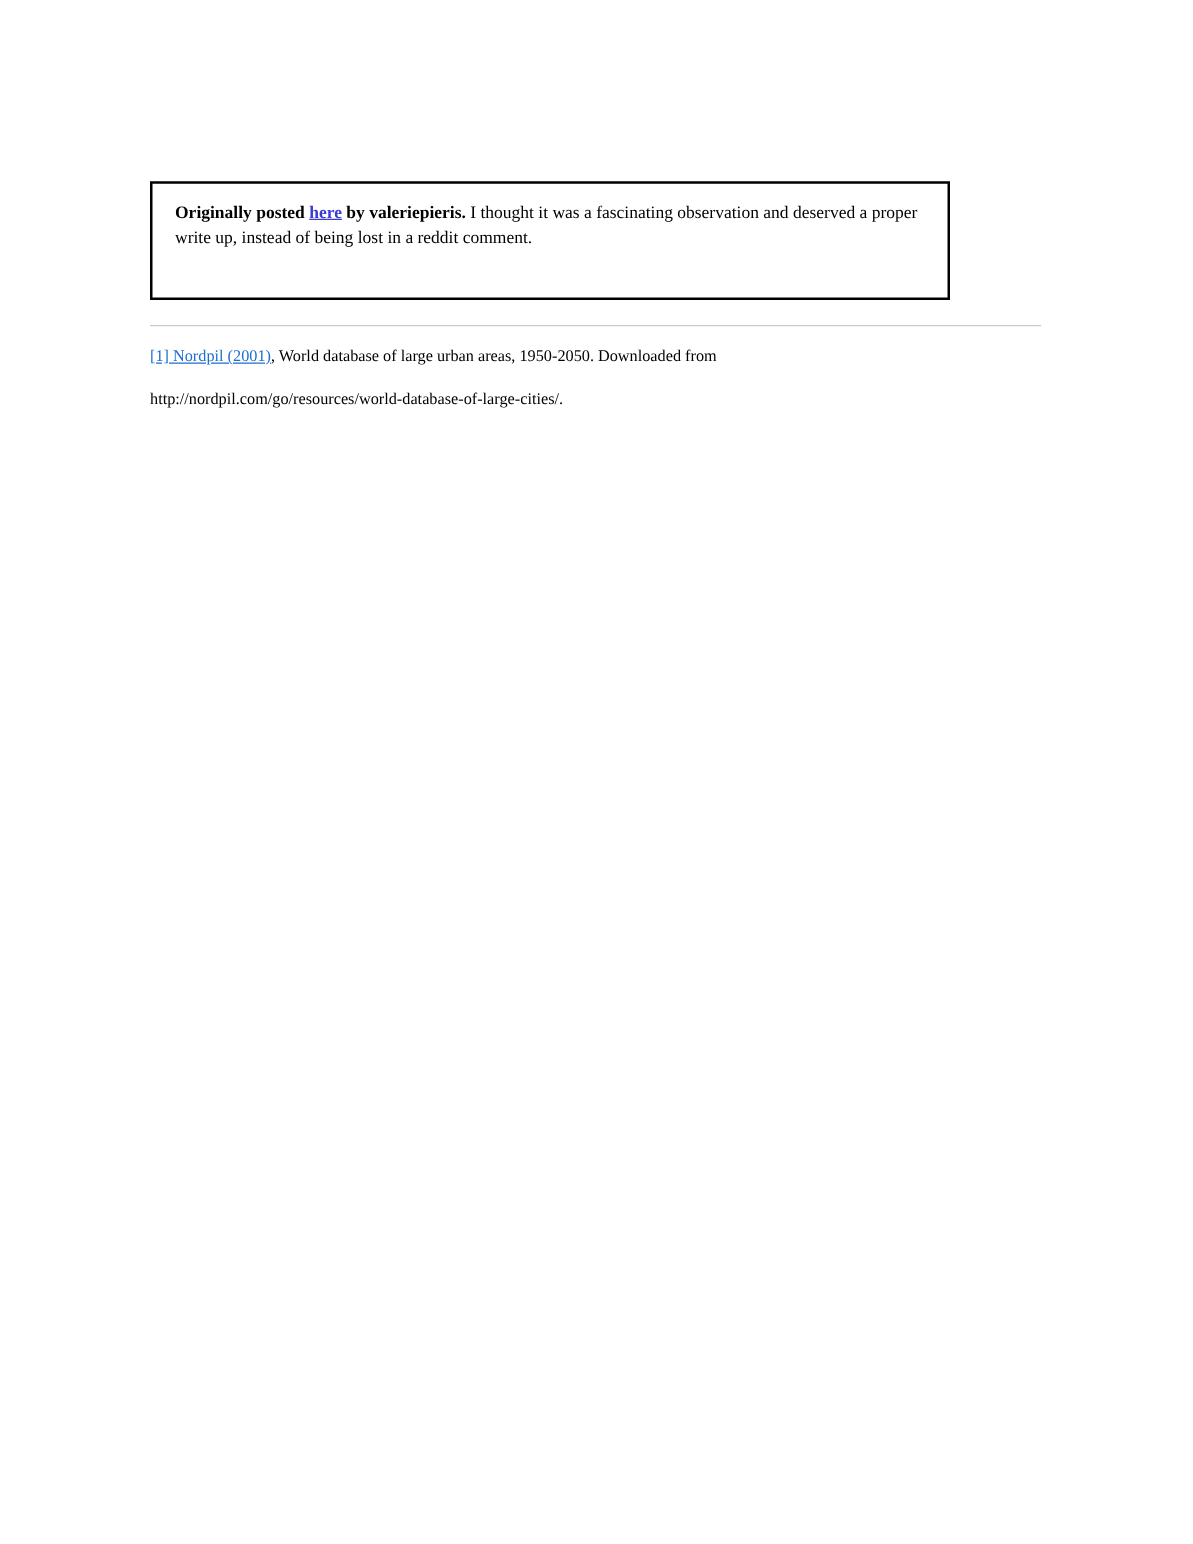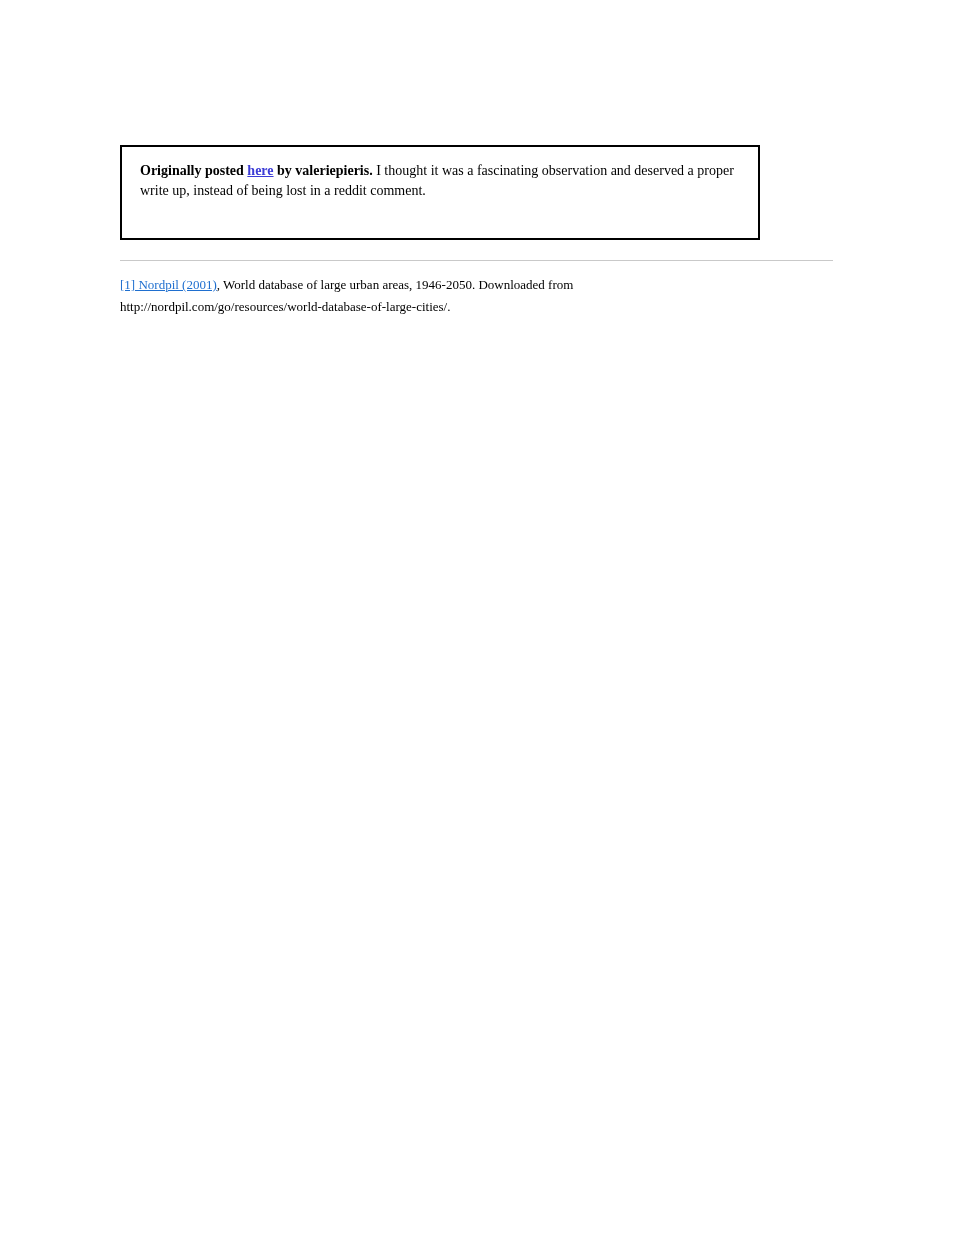--- a/index.html
+++ b/index.html
@@ -59,38 +59,38 @@
   }
   .ref-line1 .ref-link {
     color: #1f6fcf;
     text-decoration: underline;
   }
   .ref-line1 .ref-tail {
     color: #000000;
   }
   .ref-line2 {
     color: #000000;
-    margin-top: 2px;
+    margin-top: 14px;
   }
 </style>
 </head>
 <body>
 
 <div class="page">
 
   <div class="callout-box">
     <div class="callout-content">
       <span class="line1">
         <span>Originally posted </span><a class="link-inline">here</a><span class="after-link"> by valeriepieris.</span>
       </span><span> I thought it was a fascinating observation and deserved a proper write up, instead of being lost in a reddit comment.</span>
     </div>
   </div>
 
   <div class="hr-line"></div>
 
   <div class="ref-block">
     <div class="ref-line1">
-      <a class="ref-link">[1] Nordpil (2001)</a><span class="ref-tail">, World database of large urban areas, 1946-2050. Downloaded from</span>
+      <a class="ref-link">[1] Nordpil (2001)</a><span class="ref-tail">, World database of large urban areas, 1950-2050. Downloaded from</span>
     </div>
     <div class="ref-line2">http://nordpil.com/go/resources/world-database-of-large-cities/.</div>
   </div>
 
 </div>
 
 </body></html>

